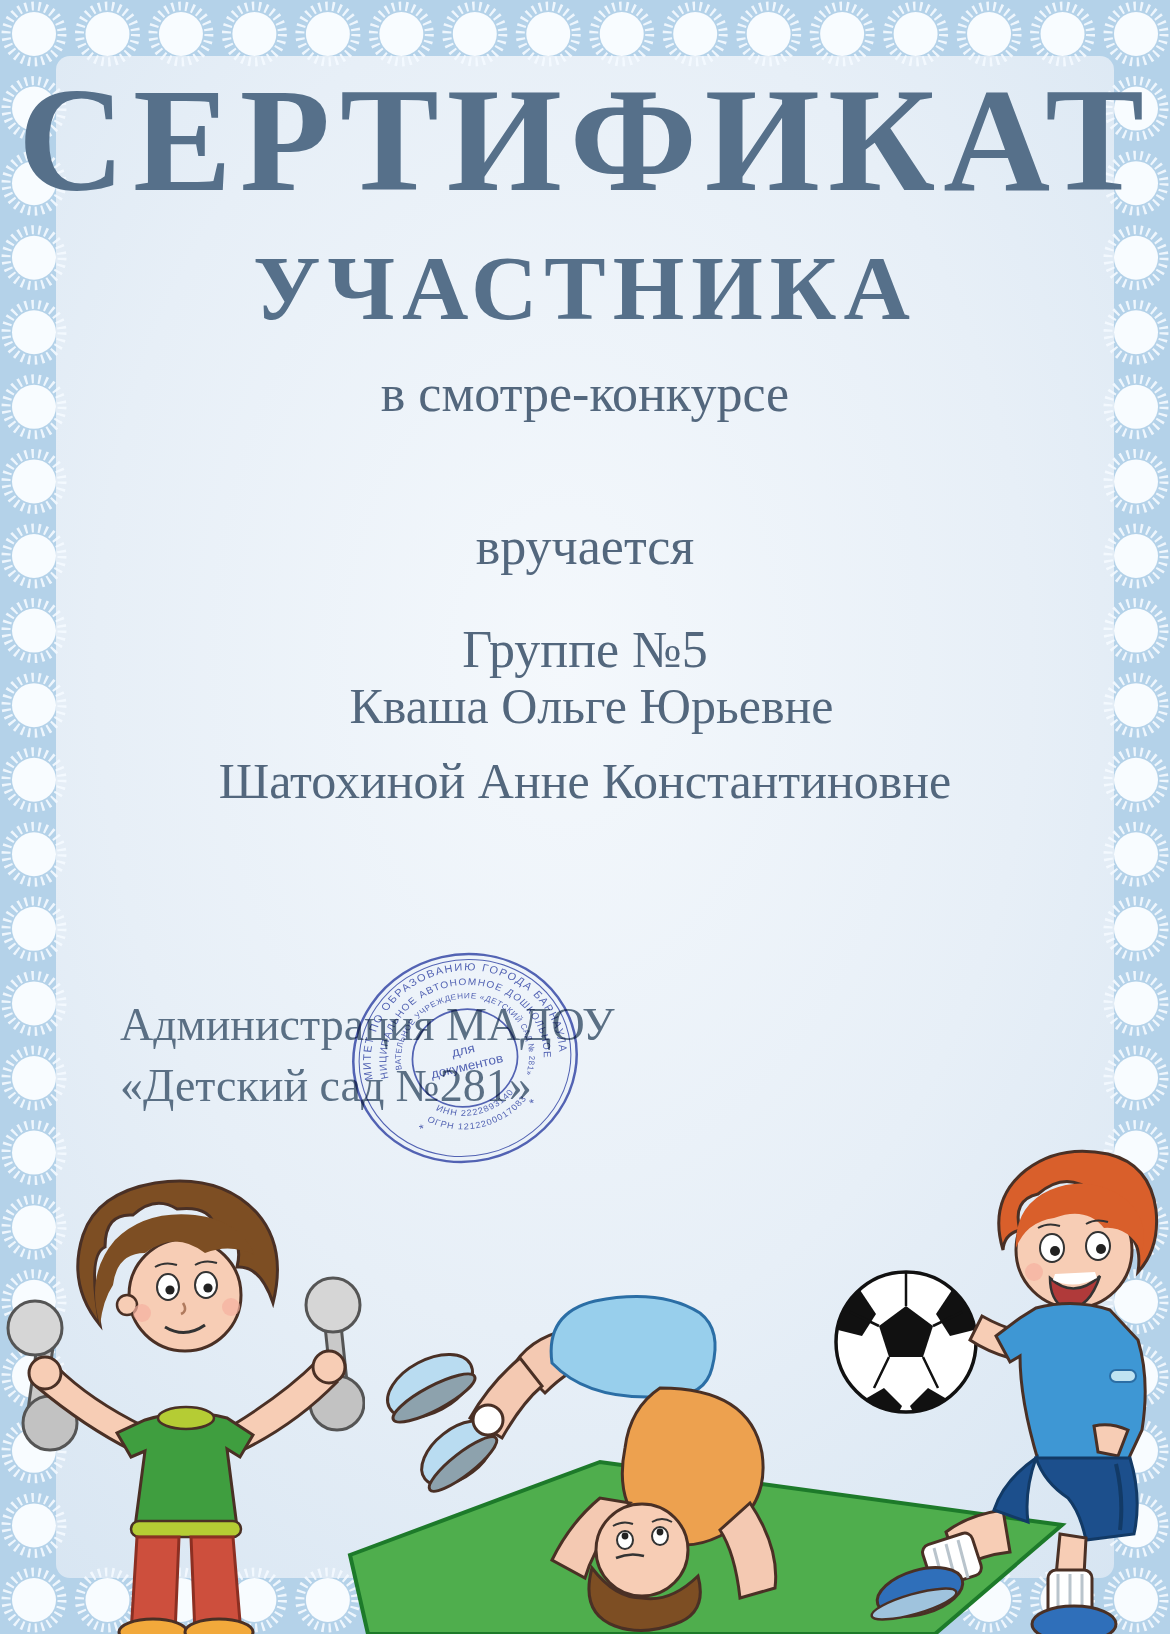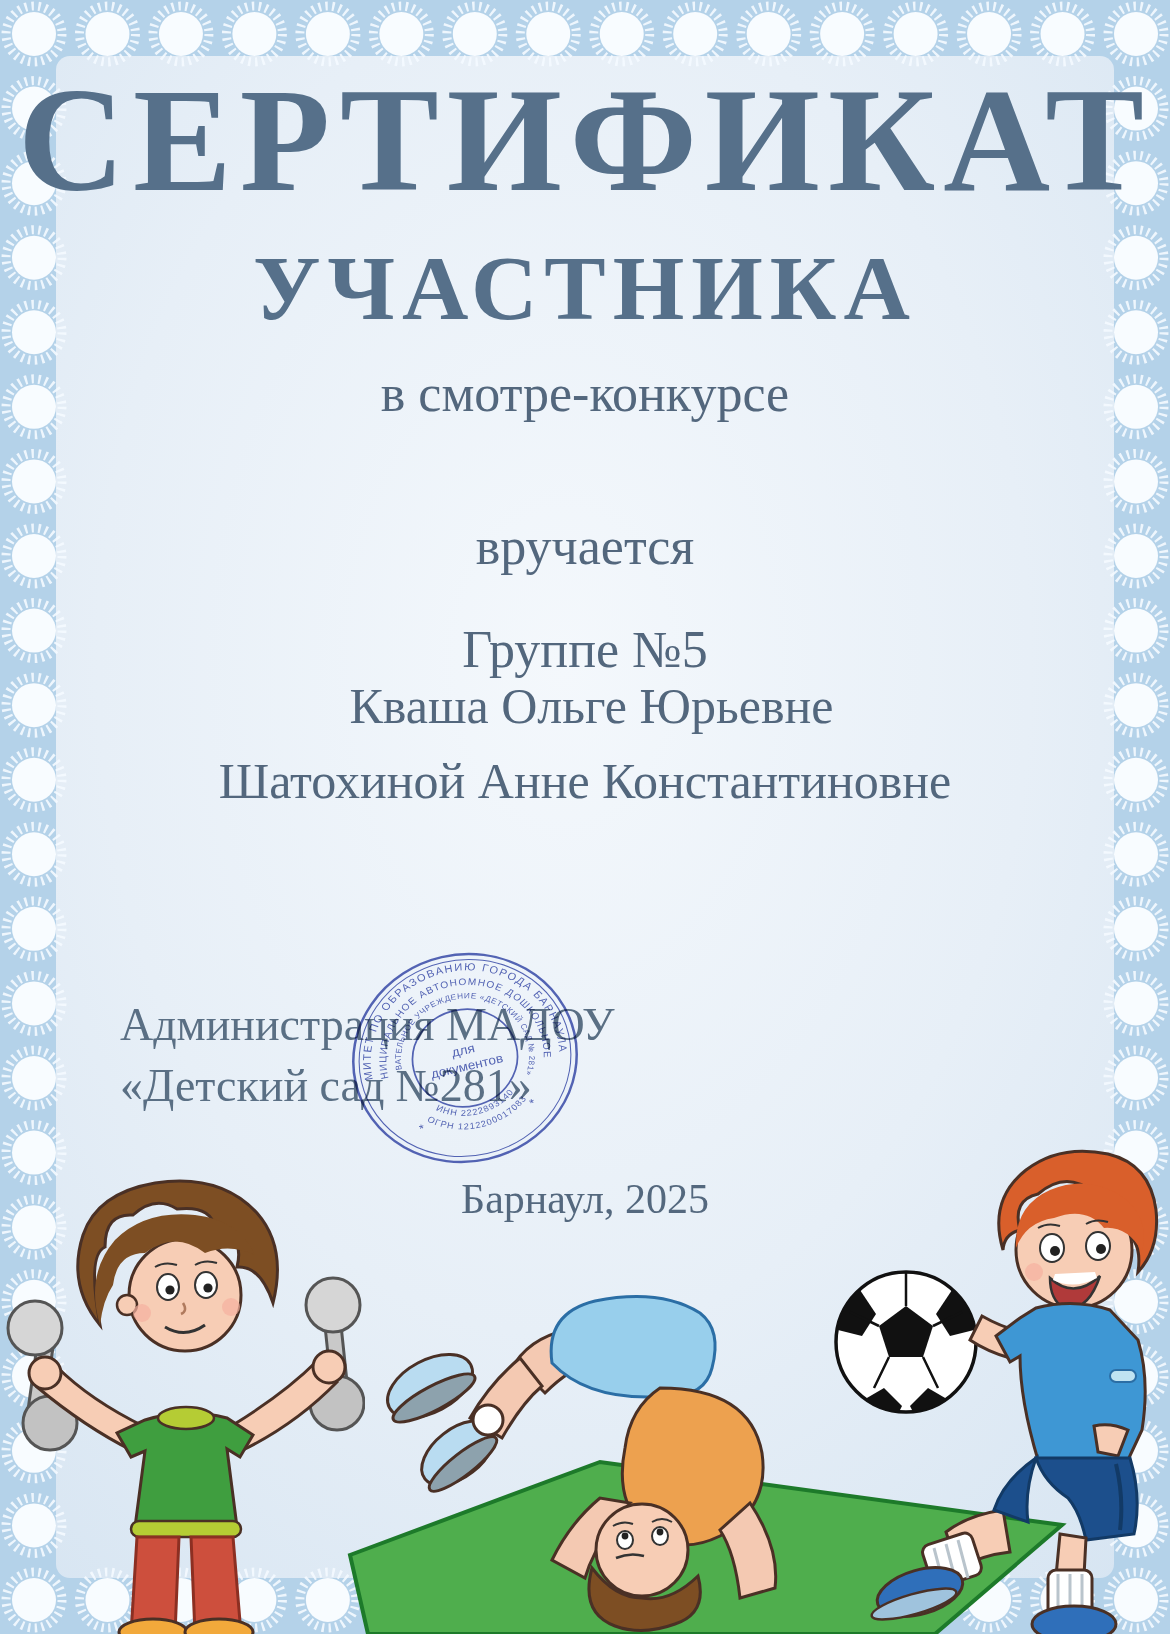--- a/index.html
+++ b/index.html
@@ -341,21 +341,20 @@
   <div class="content">
     <div class="cline title">СЕРТИФИКАТ</div>
     <div class="cline subtitle">УЧАСТНИКА</div>
     <div class="cline line-intro">в смотре-конкурсе</div>
     <div class="cline line-pres">вручается</div>
     <div class="cline line-rec0">Группе №5</div>
     <div class="cline line-rec1">Кваша Ольге Юрьевне</div>
     <div class="cline line-rec2">Шатохиной Анне Константиновне</div>
     <div class="issuer issuer1">Администрация МАДОУ</div>
     <div class="issuer issuer2">«Детский сад №281»</div>
-    <div class="cline place">Барнаул, 2025</div>
   </div>
 
   <svg class="stamp" viewBox="0 0 240 240" preserveAspectRatio="none">
     <defs>
       <path id="ringA" d="M 120,120 m -97,0 a 97,97 0 1,1 194,0 a 97,97 0 1,1 -194,0"></path>
       <path id="ringB" d="M 120,120 m -81,0 a 81,81 0 1,1 162,0 a 81,81 0 1,1 -162,0"></path>
       <path id="ringC" d="M 120,120 m -66,0 a 66,66 0 1,1 132,0 a 66,66 0 1,1 -132,0"></path>
       <path id="arcOGRN" d="M 120,120 m -79,0 a 79,79 0 1,0 158,0 a 79,79 0 1,0 -158,0"></path>
       <path id="arcINN" d="M 120,120 m -64,0 a 64,64 0 1,0 128,0 a 64,64 0 1,0 -128,0"></path>
     </defs>

